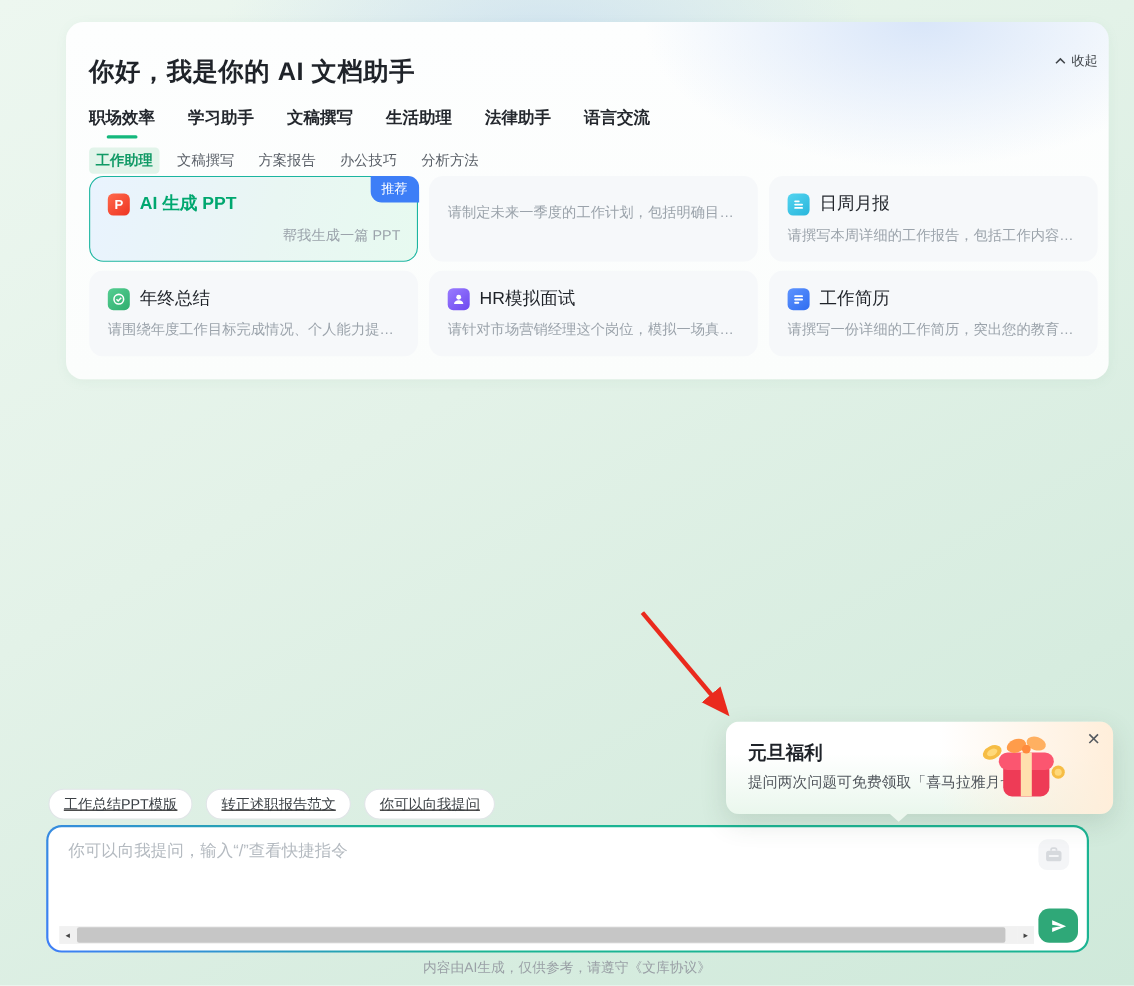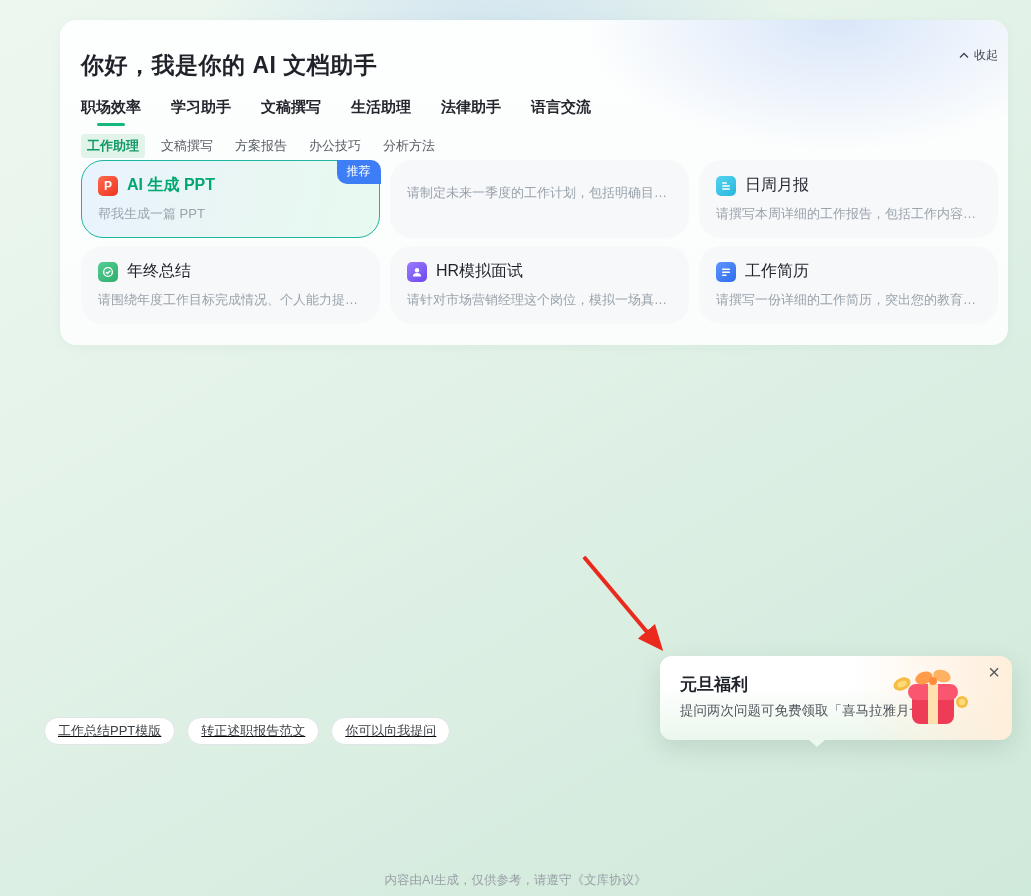--- a/index.html
+++ b/index.html
@@ -31,21 +31,21 @@
   .tab.inactive { font-weight:700; color:#23272d; }
   .tab.active::after { content:""; position:absolute; left:50%; transform:translateX(-50%); bottom:0;
     width:28px; height:3px; border-radius:2px; background:#14b87c; }
 
   .subtabs { position:absolute; left:21px; top:114px; display:flex; gap:10px; align-items:center; }
   .subtab { font-size:13px; color:#585e66; padding:3px 6px; border-radius:4px; cursor:pointer; }
   .subtab.active { background:#e2f4ea; color:#119a66; font-weight:700; }
 
   .cards { position:absolute; left:21px; top:140px; display:grid;
     grid-template-columns:repeat(3,299px); grid-auto-rows:78px; column-gap:10px; row-gap:8px; }
-  .card { position:relative; background:#f6f8fa; border-radius:22px; padding:14px 20px 0 16px; cursor:pointer; border:1.5px solid transparent; }
+  .card { position:relative; background:#f6f8fa; border-radius:13px; padding:14px 20px 0 16px; cursor:pointer; border:1.5px solid transparent;text-align:right; }
   .card.selected {
     border:1.5px solid #1bb5a0;
     background:linear-gradient(105deg,#e9f3fe 0%,#e9f6f3 55%,#e7faf0 100%);
   }
   .card-head { display:flex; align-items:center; gap:9px; }
   .card-title { font-size:16px; font-weight:500; color:#1f2329; }
   .card.selected .card-title { color:#00a76f; font-weight:600; }
   .card-desc { margin-top:9px; font-size:13px; color:#9ba3ab; white-space:nowrap; overflow:hidden; text-overflow:ellipsis; width:266px; }
   .tile { width:20px; height:20px; border-radius:5px; display:flex; align-items:center; justify-content:center; flex:none; }
   .tile-ppt { background:linear-gradient(140deg,#ff6a4d,#ee3421); }
@@ -233,18 +233,45 @@
     </svg>
     <div class="promo-tail"></div>
   </aside>
 
   <div class="tags">
     <button class="tag">工作总结PPT模版</button>
     <button class="tag">转正述职报告范文</button>
     <button class="tag">你可以向我提问</button>
   </div>
 
+  <div class="composer">
+    <div class="composer-inner">
+      <textarea placeholder="你可以向我提问，输入“/”查看快捷指令" style=""></textarea>
+
+      <div class="tool-btn">
+        <svg width="16" height="14" viewBox="0 0 16 14">
+          <rect x="1" y="3.5" width="14" height="9.5" rx="2.4" fill="#d6d9dd"></rect>
+          <path d="M5.5 3.5 V2.6 A1.6 1.6 0 0 1 7.1 1 H8.9 A1.6 1.6 0 0 1 10.5 2.6 V3.5" fill="none" stroke="#d6d9dd" stroke-width="1.5"></path>
+          <rect x="3.4" y="7.2" width="9.2" height="1.9" rx="0.95" fill="#f4f5f7"></rect>
+        </svg>
+      </div>
+
+      <div class="hscroll">
+        <div class="hs-arrow">◂</div>
+        <div class="hs-track">
+          <div class="hs-thumb"></div>
+        </div>
+        <div class="hs-arrow">▸</div>
+      </div>
+
+      <button class="send-btn">
+        <svg width="17" height="16" viewBox="0 0 24 24">
+          <path d="M3 20 L22 12 L3 4 L3 10 L15 12 L3 14 Z" fill="#ffffff"></path>
+        </svg>
+      </button>
+    </div>
+  </div>
 
   <div class="footer">
     <span>内容由AI生成，仅供参考，请遵守</span><a>《文库协议》</a>
   </div>
 
 </div>
 
 </body></html>

